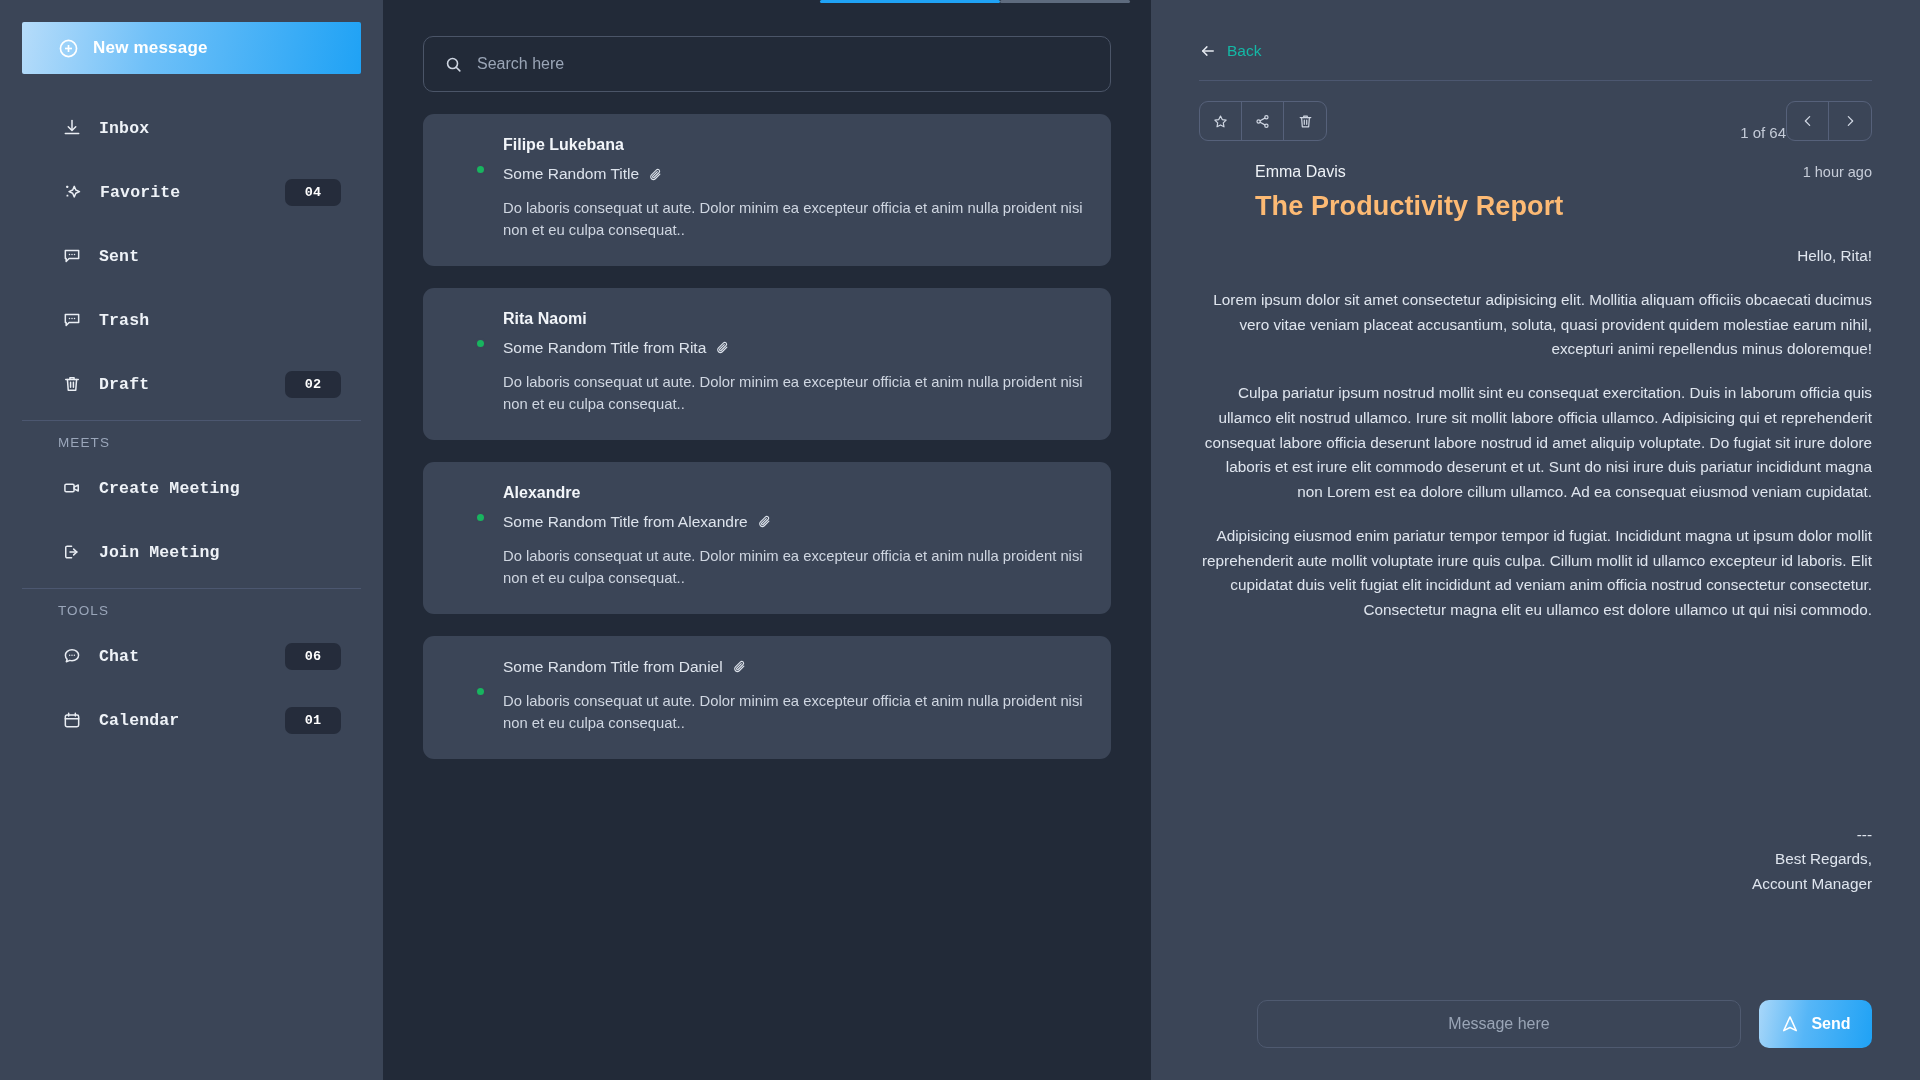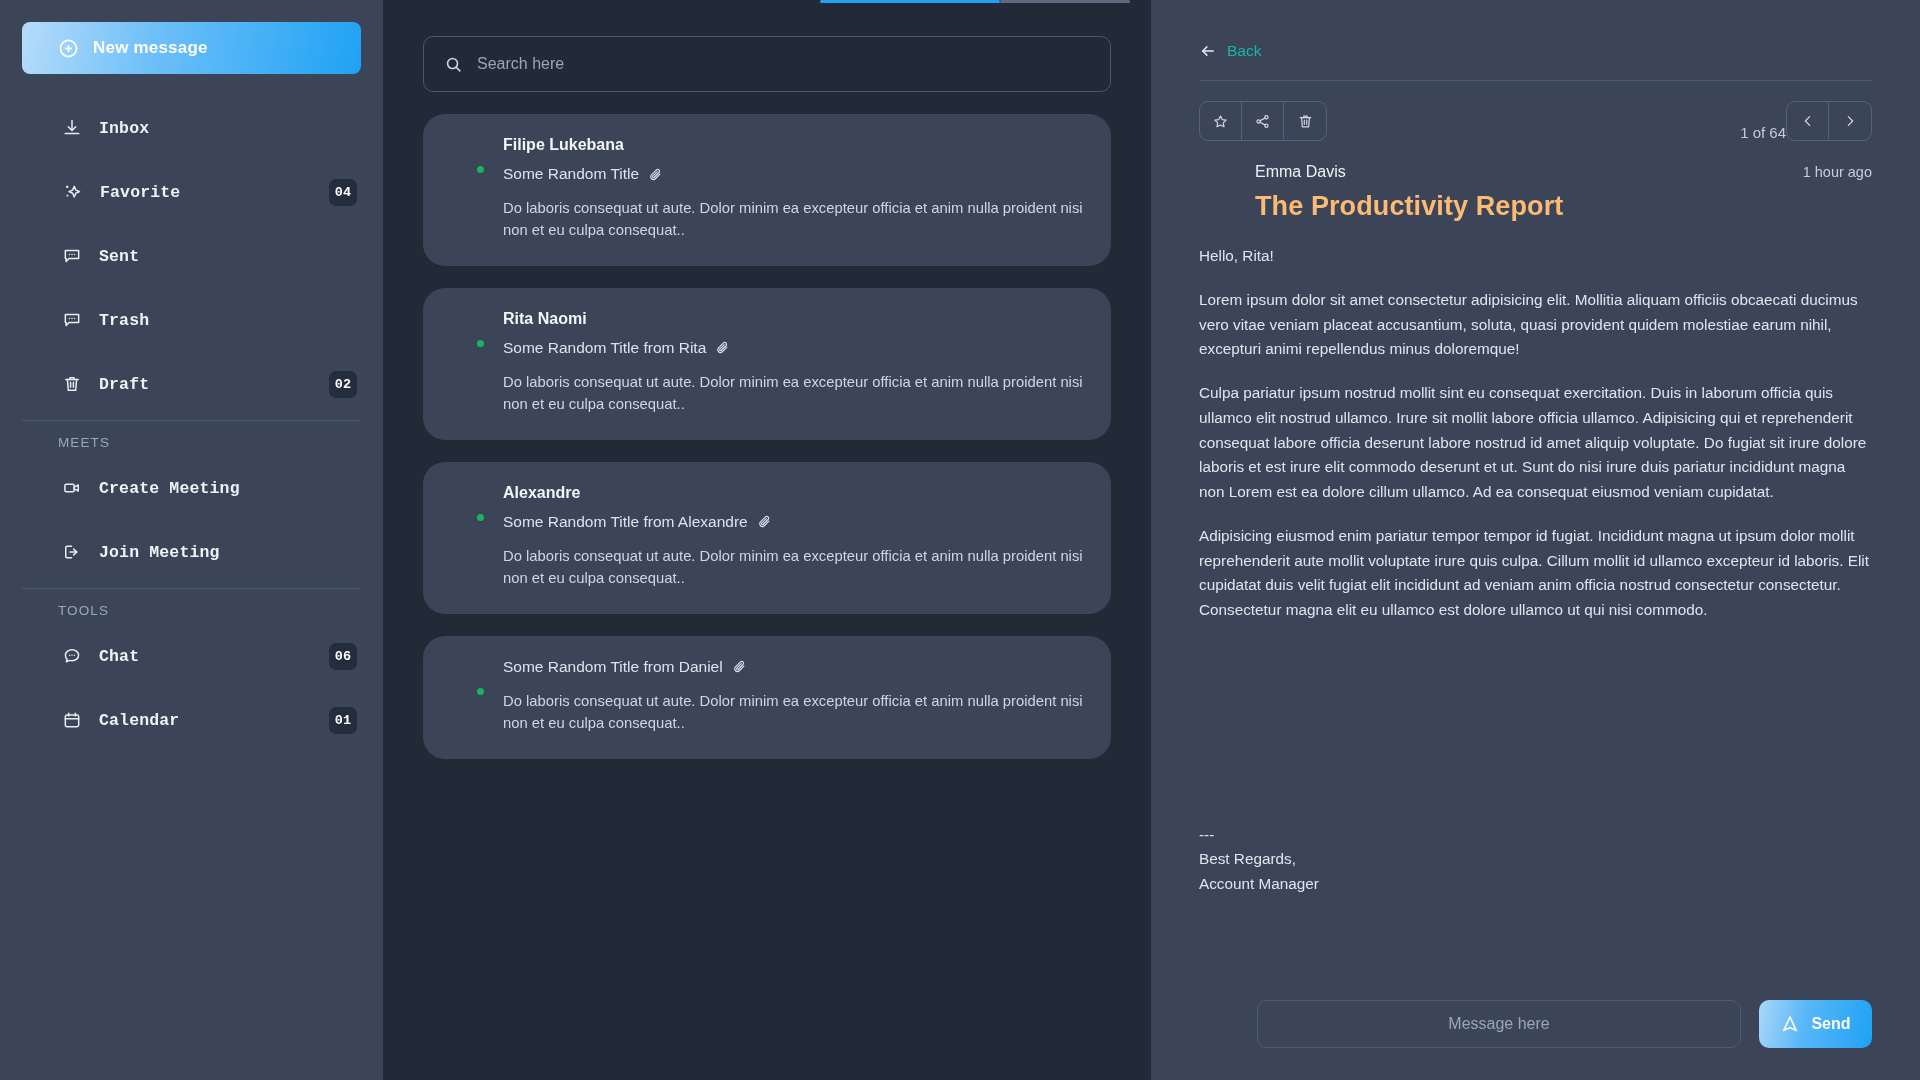--- a/index.html
+++ b/index.html
@@ -15,21 +15,21 @@
   
   .sidebar {
     width: 383px; height: 1080px;
     background: #3b4557;
     padding: 22px 22px 0 22px;
     flex: 0 0 383px;
     position: relative;
   }
   .new-message {
     height: 52px;
-    border-radius: 8px;
+    border-radius: 2px;
     background: linear-gradient(100deg, #b6dcfa 0%, #6fc0f8 38%, #1fa2f5 100%);
     display: flex; align-items: center;
     padding-left: 36px;
     gap: 14px;
     cursor: pointer;
     margin-bottom: 22px;
   }
   .new-message .label {
     font-size: 17px; font-weight: bold; color: #ffffff;
     letter-spacing: .2px;
@@ -41,27 +41,27 @@
     padding: 0 12px 0 40px;
     cursor: pointer;
     position: relative;
     font-family: Liberation Mono, monospace;
   }
   .nav-item .ilabel {
     font-size: 16.5px; font-weight: bold; color: #eef2f7;
     letter-spacing: .15px;
   }
   .badge {
-    position: absolute; right: 4px;
+    position: absolute; right: 20px;
     min-width: 28px; height: 27px;
     background: #252c3b;
     border-radius: 7px;
     display: flex; align-items: center; justify-content: center;
     font-size: 13.5px; font-weight: bold; color: #ffffff;
-    padding: 0 6px;
+    padding: 0 20px;
   }
   .sec-divider { height: 1px; background: #4c5770; margin: 4px 0 0 0; }
   .sec-title {
     font-size: 13.5px; color: #9aa6ba; letter-spacing: 1.1px;
     padding: 14px 0 6px 36px;
   }
   .icon { display: inline-flex; align-items: center; justify-content: center; flex: 0 0 auto; }
 
   
   .listpane {
@@ -90,21 +90,21 @@
   }
   .search input {
     flex: 1; background: transparent; border: none; outline: none;
     color: #e3e8ef; font-size: 16px; font-family: "Liberation Sans", sans-serif;
   }
   .search input::placeholder { color: #9aa5b6; }
 
   .mail-card {
     margin-top: 22px;
     background: #3b4557;
-    border-radius: 22px;
+    border-radius: 11px;
     padding: 22px 24px 24px 24px;
     display: flex; gap: 18px;
     cursor: pointer;
   }
   .avatar-wrap { position: relative; flex: 0 0 auto; width: 38px; height: 38px; margin-top: 2px; }
   .avatar {
     width: 38px; height: 38px; border-radius: 50%;
     overflow: hidden; display: block;
   }
   .dot {
@@ -152,21 +152,21 @@
   .pager-btns > div:last-child { border-right: none; }
 
   .sender-row { display: flex; align-items: flex-start; gap: 16px; margin-top: 22px; }
   .sender-av { width: 40px; height: 40px; border-radius: 50%; overflow: hidden; flex: 0 0 auto; margin-top: 4px;}
   .sender-main { flex: 1; min-width: 0; }
   .sender-top { display: flex; align-items: baseline; justify-content: space-between; gap: 24px; }
   .sender-name { font-size: 16px; color: #eef2f7; }
   .sender-time { font-size: 14.5px; color: #c6ccd8; }
   .subject { font-size: 27px; font-weight: bold; color: #fdba74; margin-top: 10px; letter-spacing: .1px; }
 
-  .mailbody { margin-top: 22px; }
+  .mailbody { margin-top: 22px; text-align: right; }
   .mailbody p { font-size: 15.3px; line-height: 1.62; color: #dfe5ee; margin-bottom: 19px; }
   .thumbs { display: flex; gap: 22px; margin-top: 4px; }
   .thumb { width: 185px; height: 175px; border-radius: 4px; overflow: hidden; flex: 0 0 auto; }
   .sig { font-size: 15.3px; line-height: 1.6; color: #dfe5ee; margin-top: 6px; }
 
   
   .compose {
     position: absolute; left: 48px; right: 48px; bottom: 32px;
     display: flex; align-items: center; gap: 18px;
     background: #3b4557;

